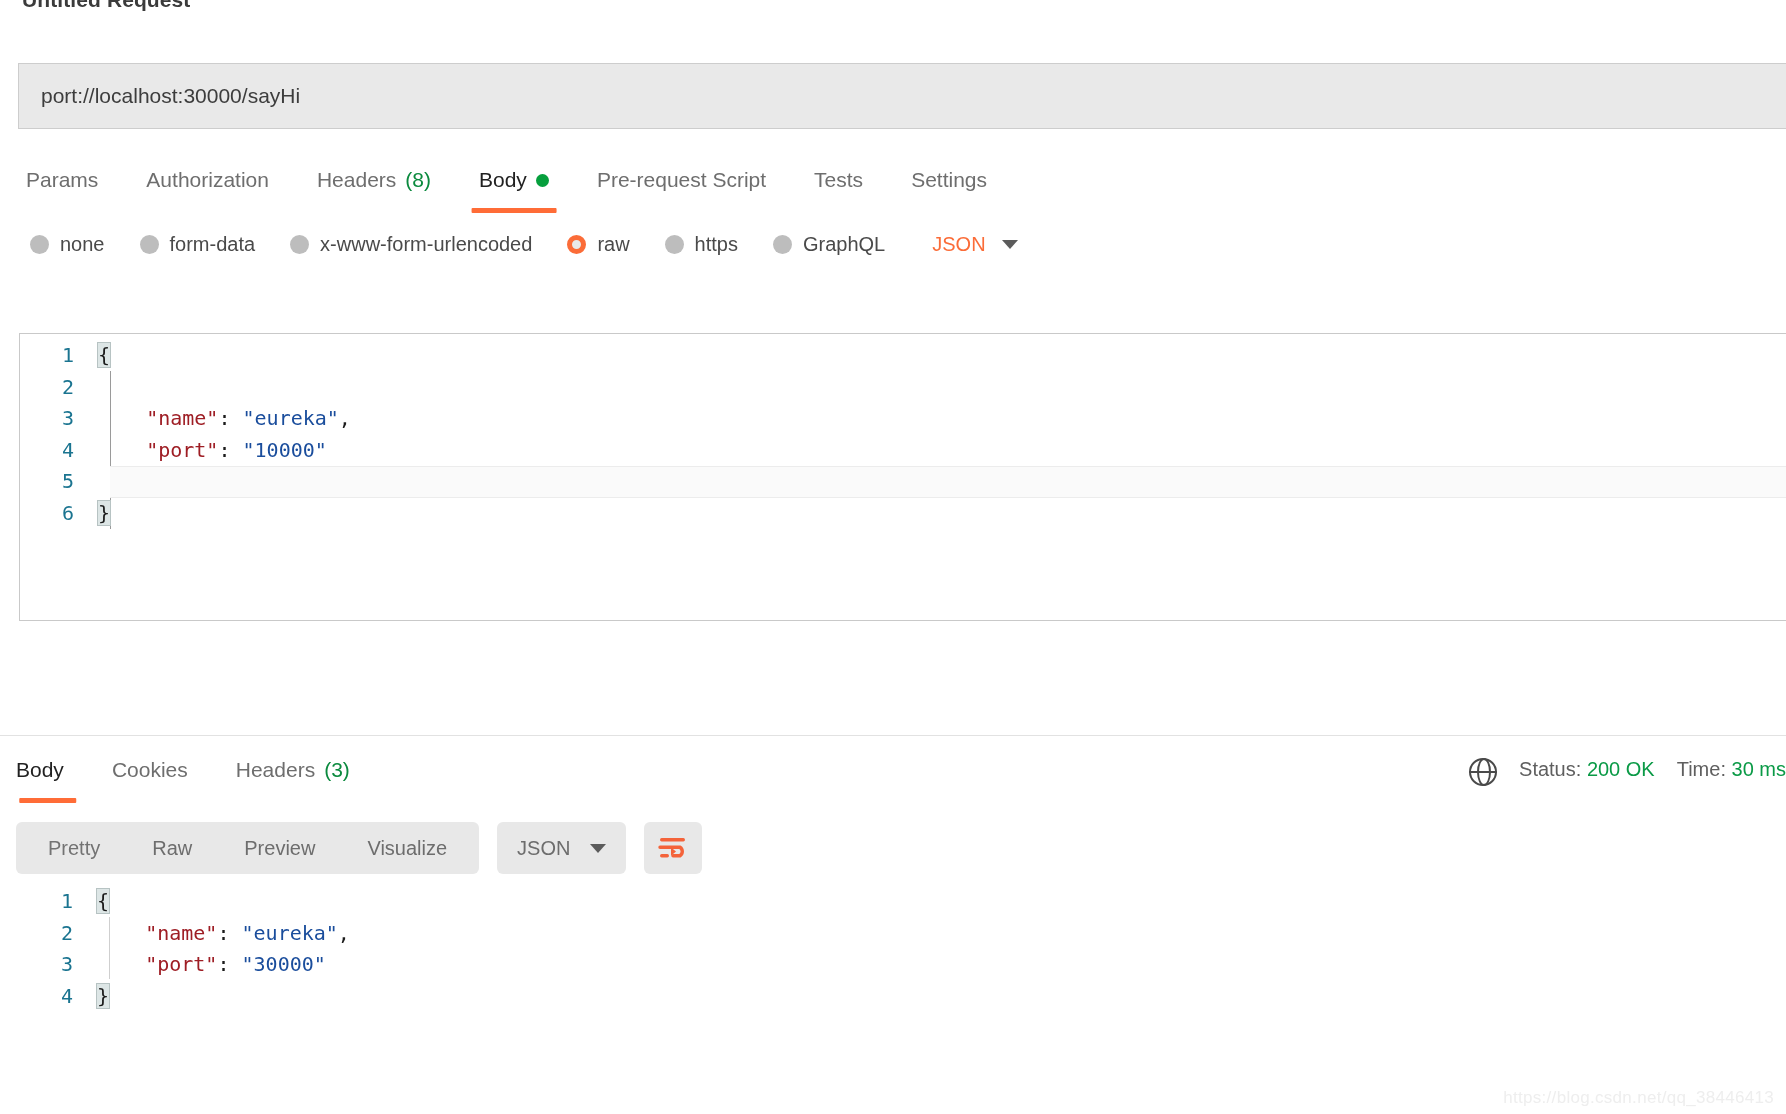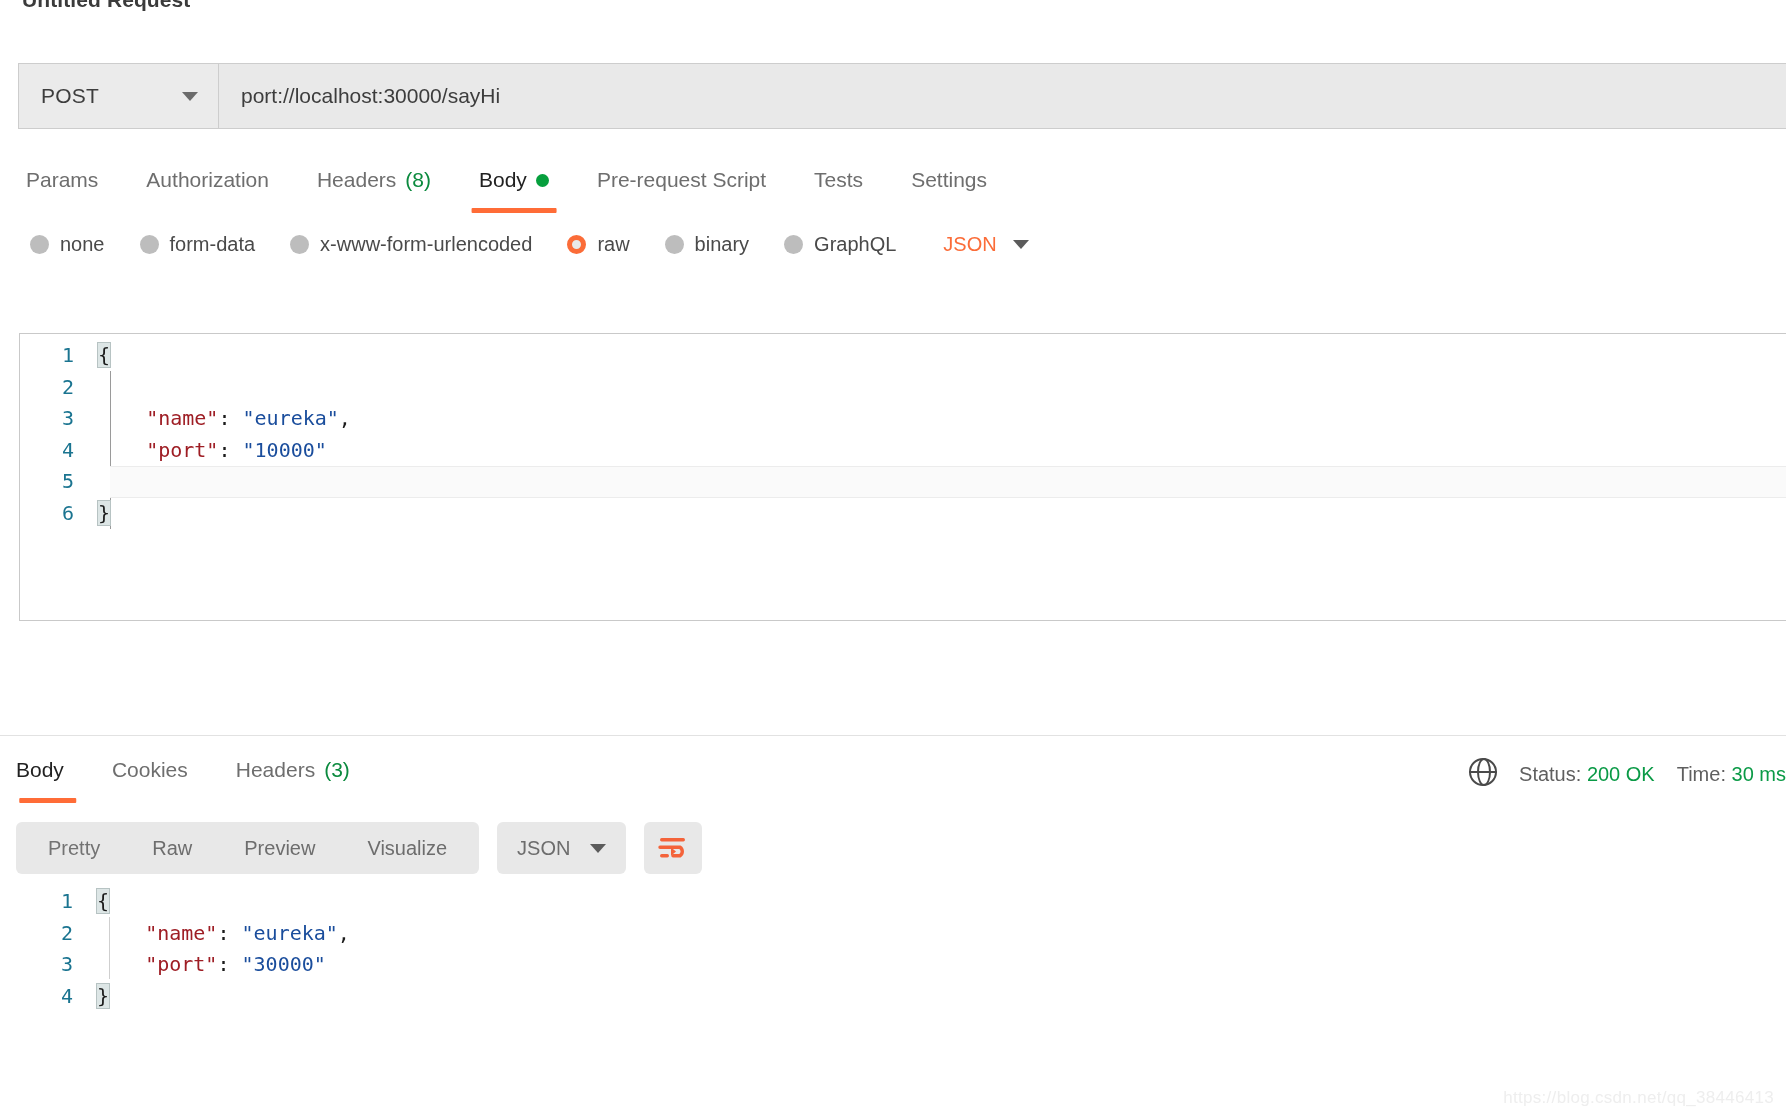--- a/index.html
+++ b/index.html
@@ -244,21 +244,21 @@
     position: absolute;
     left: 8px; top: 745px;
     height: 52px;
     display: flex;
     align-items: flex-start;
   }
   .resp-meta {
     position: absolute;
     right: 0px; top: 758px;
     display: flex;
-    align-items: flex-end;
+    align-items: flex-start;
     gap: 22px;
   }
   .globe {
     width: 28px; height: 28px;
     border-radius: 50%;
     border: 2px solid #4a4a4a;
     position: relative;
   }
   .globe::before {
     content: "";
@@ -339,24 +339,20 @@
   }
 </style>
 </head>
 <body>
 
 <div id="app">
 
   <div class="req-title">Untitled Request</div>
 
   <div class="url-bar">
-    <div class="method-box">
-      <span class="method-label">POST</span>
-      <span class="caret"></span>
-    </div>
     <div class="url-input" title="Enter request URL">
       <span class="url-text">port://localhost:30000/sayHi</span>
     </div>
   </div>
 
   <div class="req-tabs" id="req-tabs">
       <div class="tab">
         <span>Params</span>
       </div>
       <div class="tab">
@@ -393,21 +389,21 @@
       <div class="radio-item">
         <span class="radio-dot"></span>
         <span class="radio-label">x-www-form-urlencoded</span>
       </div>
       <div class="radio-item selected">
         <span class="radio-dot"></span>
         <span class="radio-label">raw</span>
       </div>
       <div class="radio-item">
         <span class="radio-dot"></span>
-        <span class="radio-label">binary</span>
+        <span class="radio-label">https</span>
       </div>
       <div class="radio-item">
         <span class="radio-dot"></span>
         <span class="radio-label">GraphQL</span>
       </div>
     <div class="json-select">
       <span class="jl">JSON</span>
       <span class="caret-sm"></span>
     </div>
   </div>

